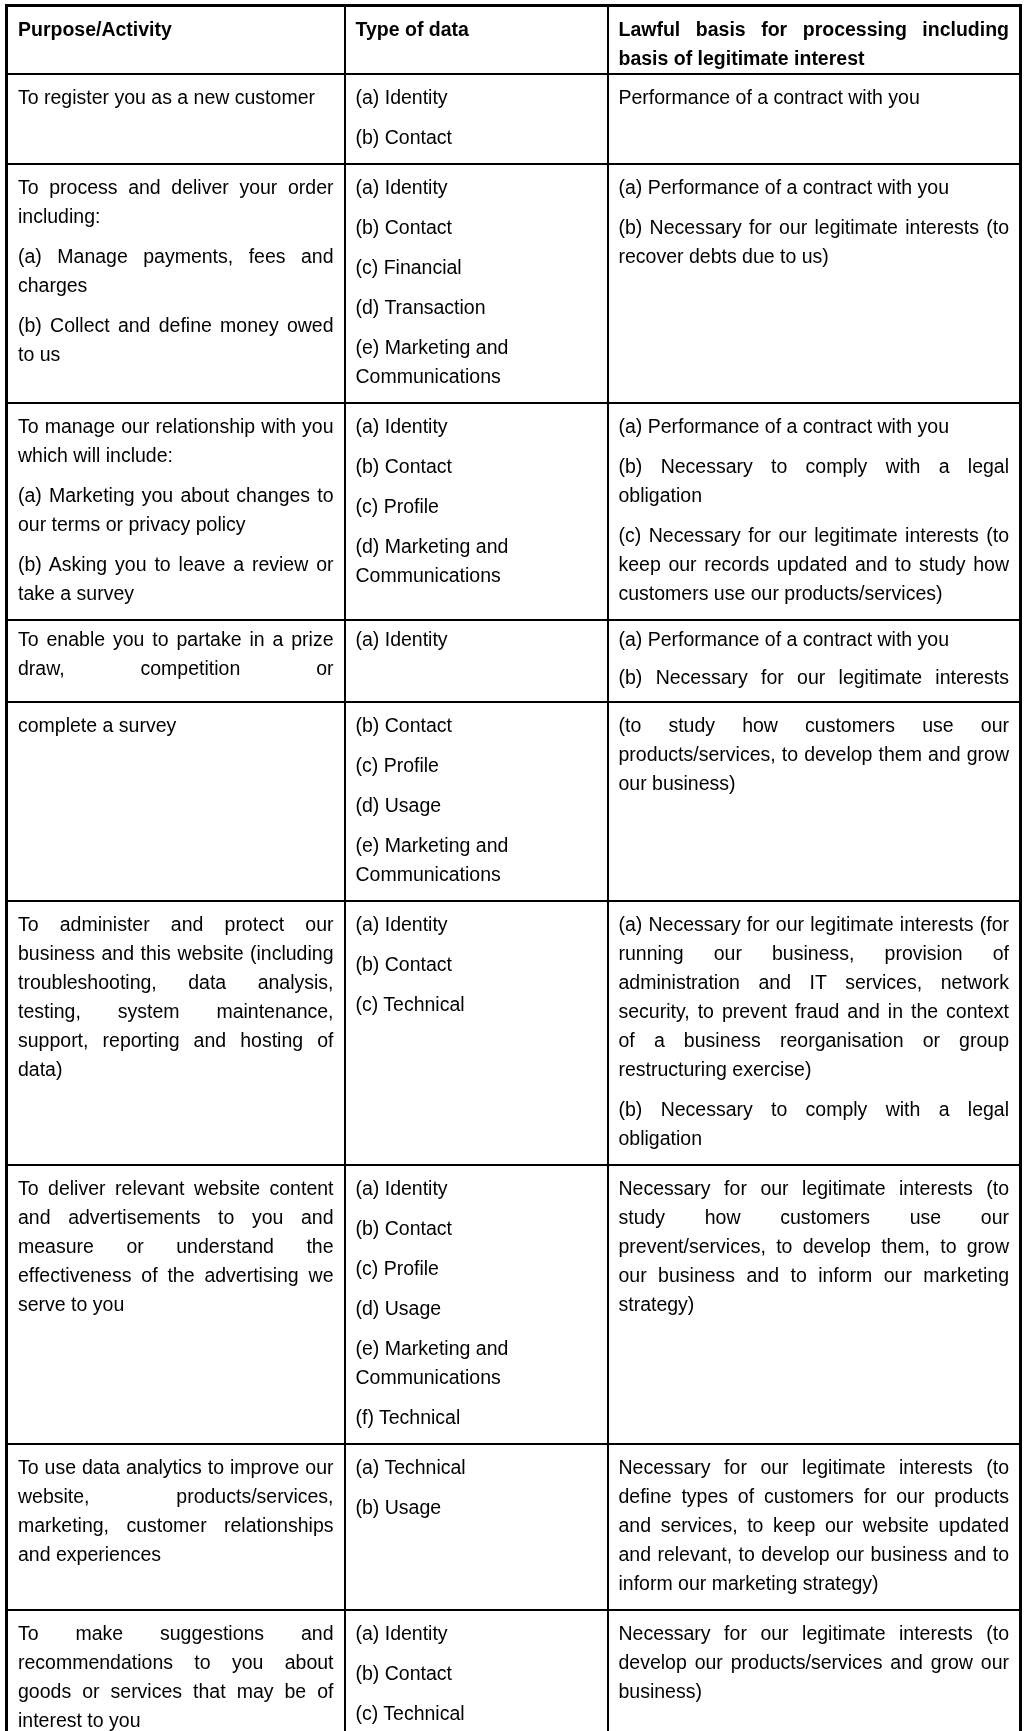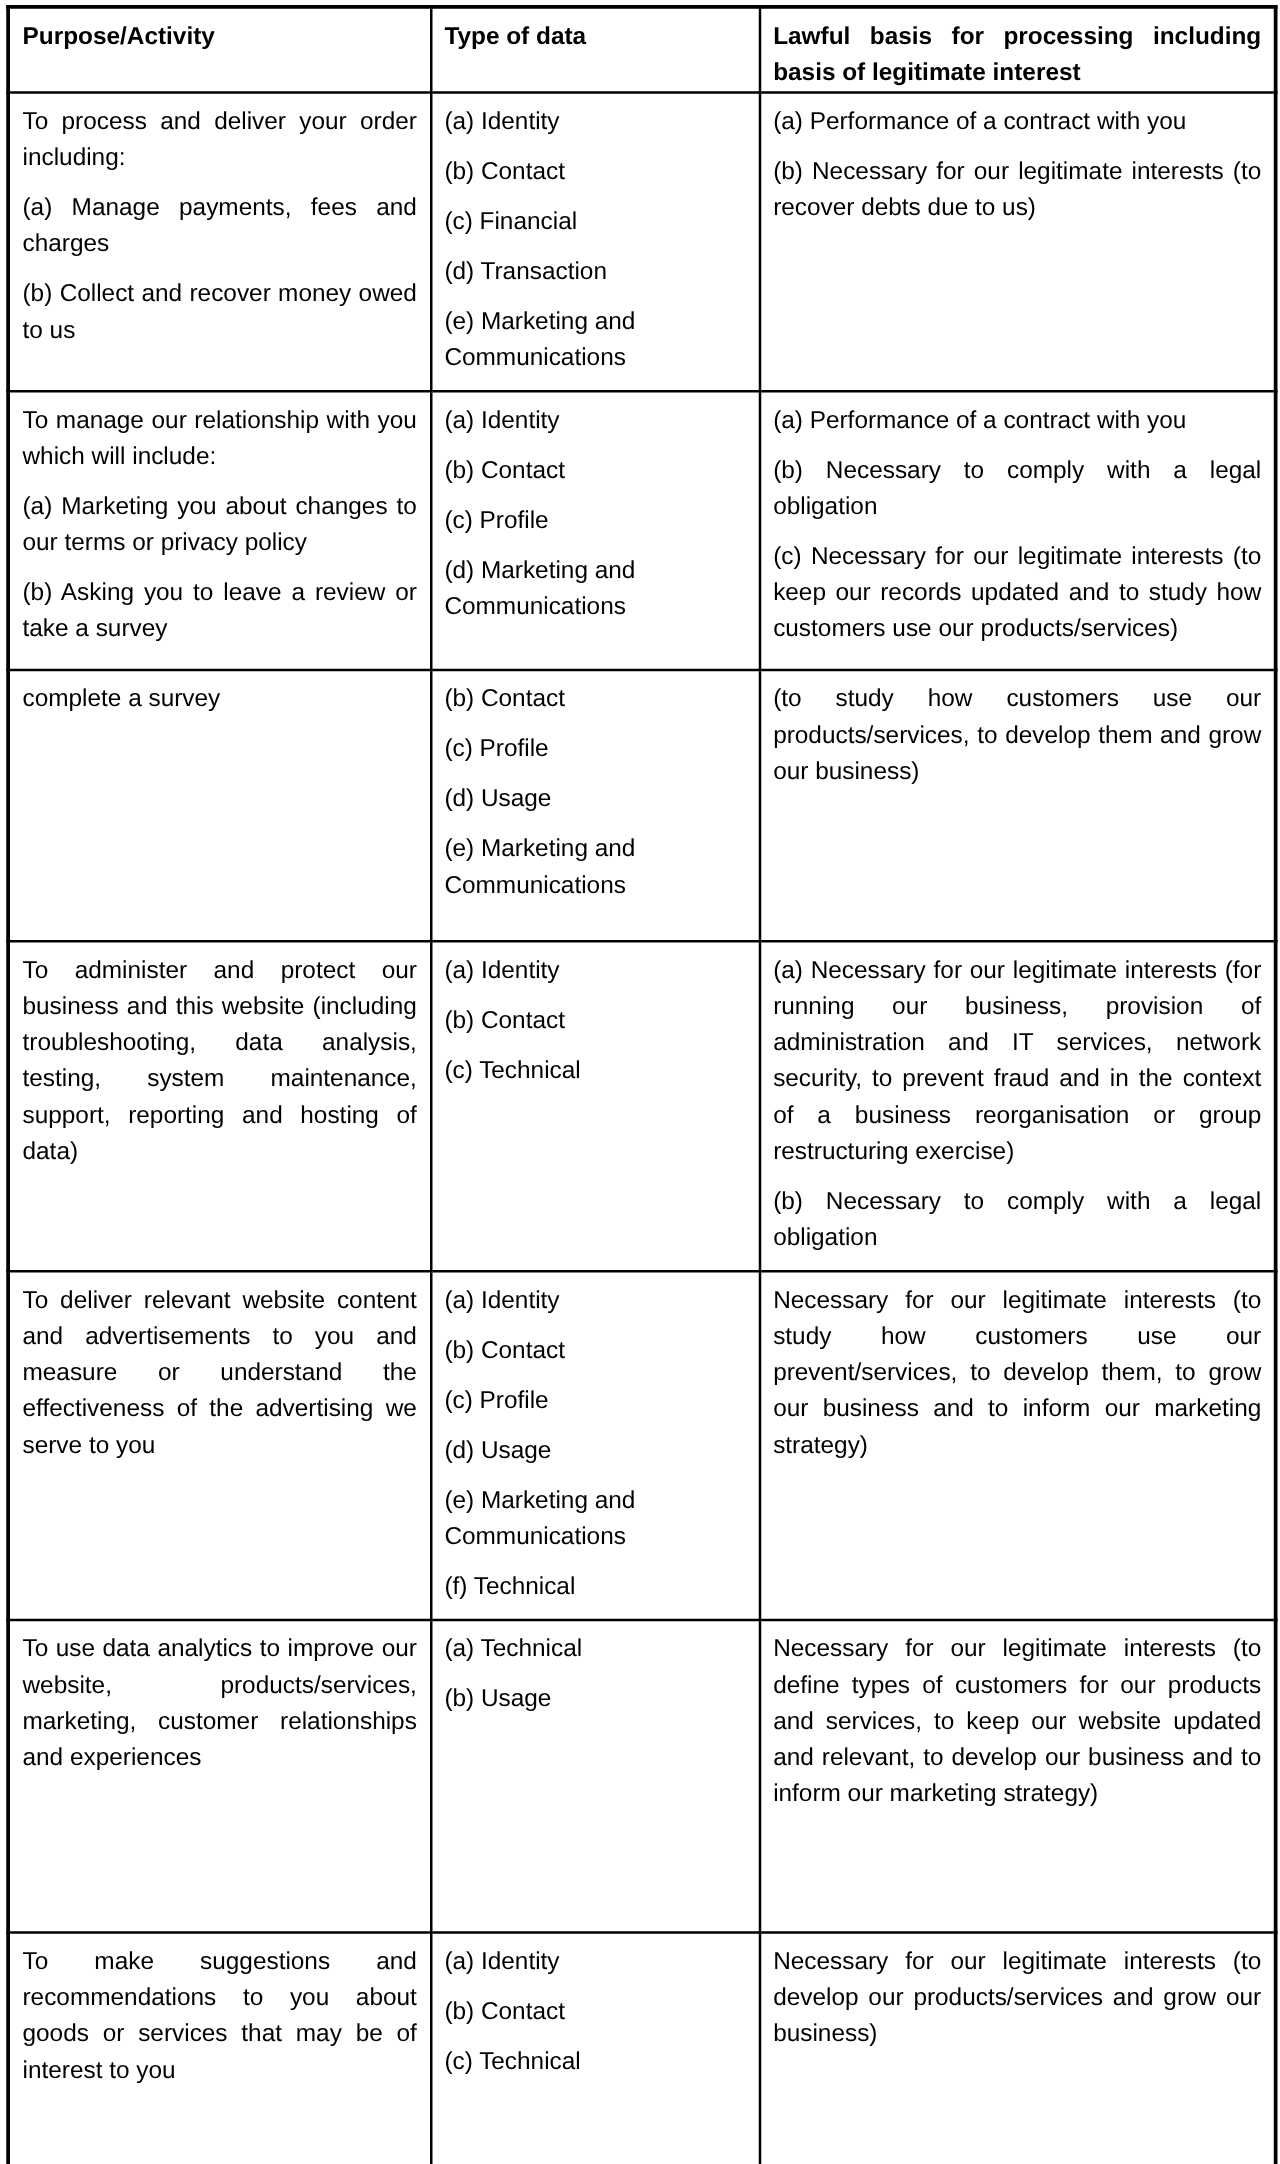--- a/index.html
+++ b/index.html
@@ -73,26 +73,38 @@
     </colgroup>
     <thead>
       <tr>
         <th>Purpose/Activity</th>
         <th>Type of data</th>
         <th>Lawful basis for processing including basis of legitimate interest</th>
       </tr>
     </thead>
     <tbody>
 
+      <tr>
+        <td class="purpose-cell">
+          <p>To register you as a new customer</p>
+        </td>
+        <td class="types-cell">
+          <p>(a) Identity</p>
+          <p>(b) Contact</p>
+        </td>
+        <td class="basis-cell">
+          <p>Performance of a contract with you</p>
+        </td>
+      </tr>
 
       <tr>
         <td class="purpose-cell">
           <p>To process and deliver your order including:</p>
           <p>(a) Manage payments, fees and charges</p>
-          <p>(b) Collect and recover money owed to us</p>
+          <p>(b) Collect and define money owed to us</p>
         </td>
         <td class="types-cell">
           <p>(a) Identity</p>
           <p>(b) Contact</p>
           <p>(c) Financial</p>
           <p>(d) Transaction</p>
           <p>(e) Marketing and Communications</p>
         </td>
         <td class="basis-cell">
           <p>(a) Performance of a contract with you</p>
@@ -112,20 +124,32 @@
           <p>(c) Profile</p>
           <p>(d) Marketing and Communications</p>
         </td>
         <td class="basis-cell">
           <p>(a) Performance of a contract with you</p>
           <p>(b) Necessary to comply with a legal obligation</p>
           <p>(c) Necessary for our legitimate interests (to keep our records updated and to study how customers use our products/services)</p>
         </td>
       </tr>
 
+      <tr class="split-top">
+        <td class="purpose-cell">
+          <p>To enable you to partake in a prize draw, competition or</p>
+        </td>
+        <td class="types-cell">
+          <p>(a) Identity</p>
+        </td>
+        <td class="basis-cell">
+          <p>(a) Performance of a contract with you</p>
+          <p>(b) Necessary for our legitimate interests</p>
+        </td>
+      </tr>
 
       <tr>
         <td class="purpose-cell">
           <p>complete a survey</p>
         </td>
         <td class="types-cell">
           <p>(b) Contact</p>
           <p>(c) Profile</p>
           <p>(d) Usage</p>
           <p>(e) Marketing and Communications</p>

